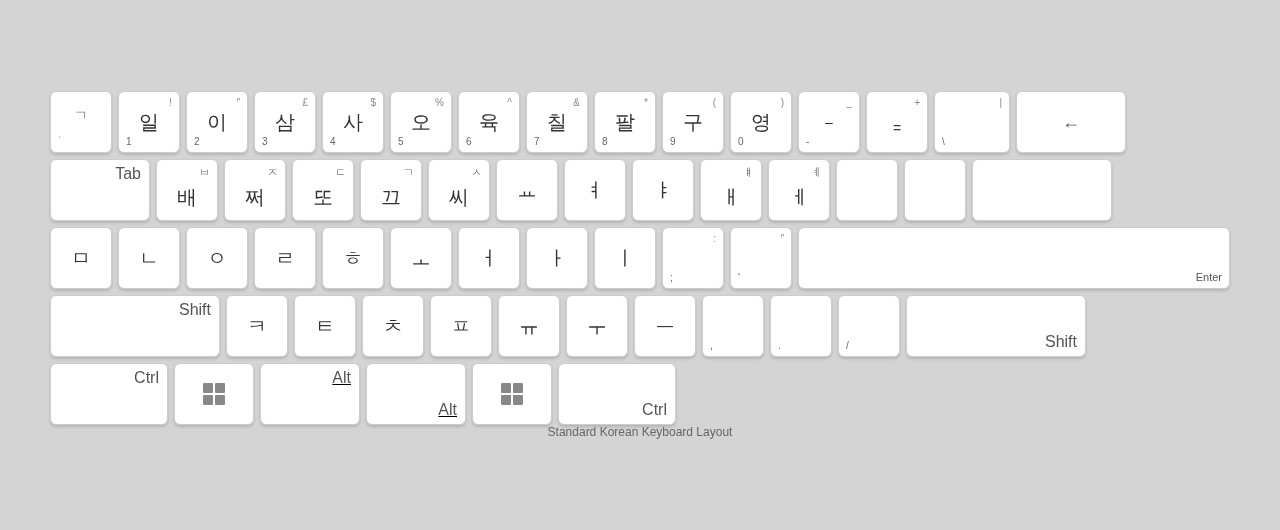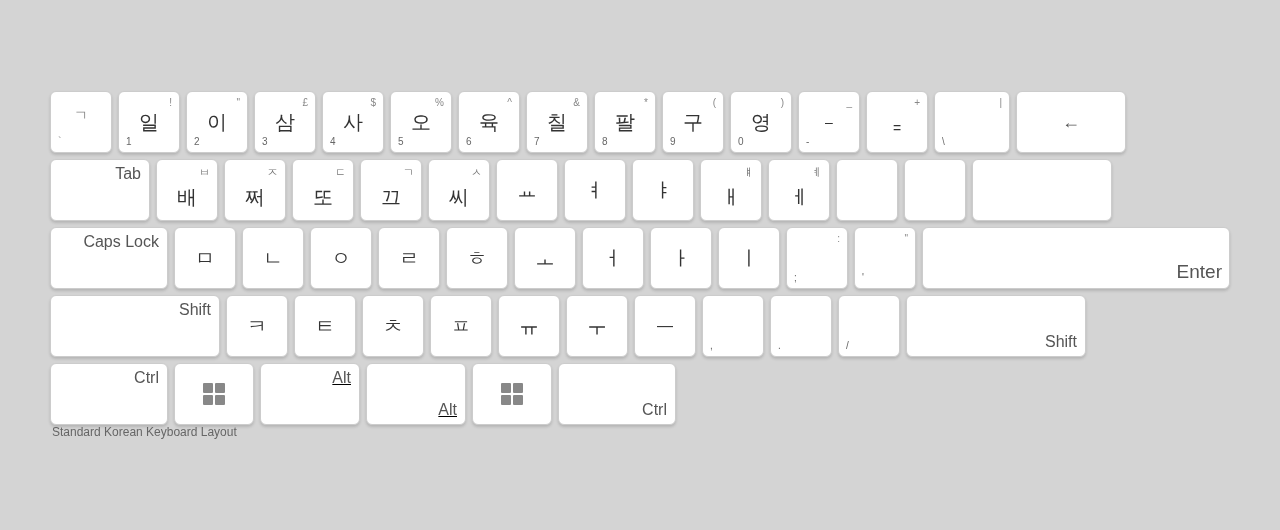--- a/index.html
+++ b/index.html
@@ -86,21 +86,21 @@
     .w-shift-r { width: 180px; }
     .w-ctrl { width: 118px; }
     .w-win { width: 80px; }
     .w-alt { width: 100px; text-decoration: underline; }
     .w-space { width: 462px; }
     .w-backspace { width: 110px; }
     .w-pipe { width: 76px; }
 
     .footer {
       display: flex;
-      justify-content: flex-start;
+      justify-content: center;
       width: 1180px;
       margin-top: 0;
       padding: 0 2px;
     }
     .footer-text {
       font-size: 12px;
       color: #666;
     }
 
     
@@ -265,23 +265,20 @@
       <span class="korean"></span>
     </div>
     <div class="key w1">
       <span class="korean"></span>
     </div>
     <div class="key w-enter" style="justify-content:flex-end; align-items:flex-end;">
     </div>
   </div>
 
   <div class="key-row">
-    <div class="key w-caps key-special">
-      <span class="label">Caps Lock</span>
-    </div>
     <div class="key w1">
       <span class="korean">ㅁ</span>
     </div>
     <div class="key w1">
       <span class="korean">ㄴ</span>
     </div>
     <div class="key w1">
       <span class="korean">ㅇ</span>
     </div>
     <div class="key w1">
@@ -306,21 +303,21 @@
       <span class="top-right">:</span>
       <span class="korean" style="font-size:14px;"></span>
       <span class="bottom-left">;</span>
     </div>
     <div class="key w1">
       <span class="top-right">"</span>
       <span class="korean" style="font-size:14px;"></span>
       <span class="bottom-left">'</span>
     </div>
     <div class="key" style="flex:1; justify-content:flex-end; align-items:flex-end;">
-      <span class="label" style="font-size:19px;">Enter</span>
+      <span class="label" style="font-size:11px;">Enter</span>
     </div>
   </div>
 
   <div class="key-row">
     <div class="key w-shift-l key-special">
       <span class="label">Shift</span>
     </div>
     <div class="key w1">
       <span class="korean">ㅋ</span>
     </div>

